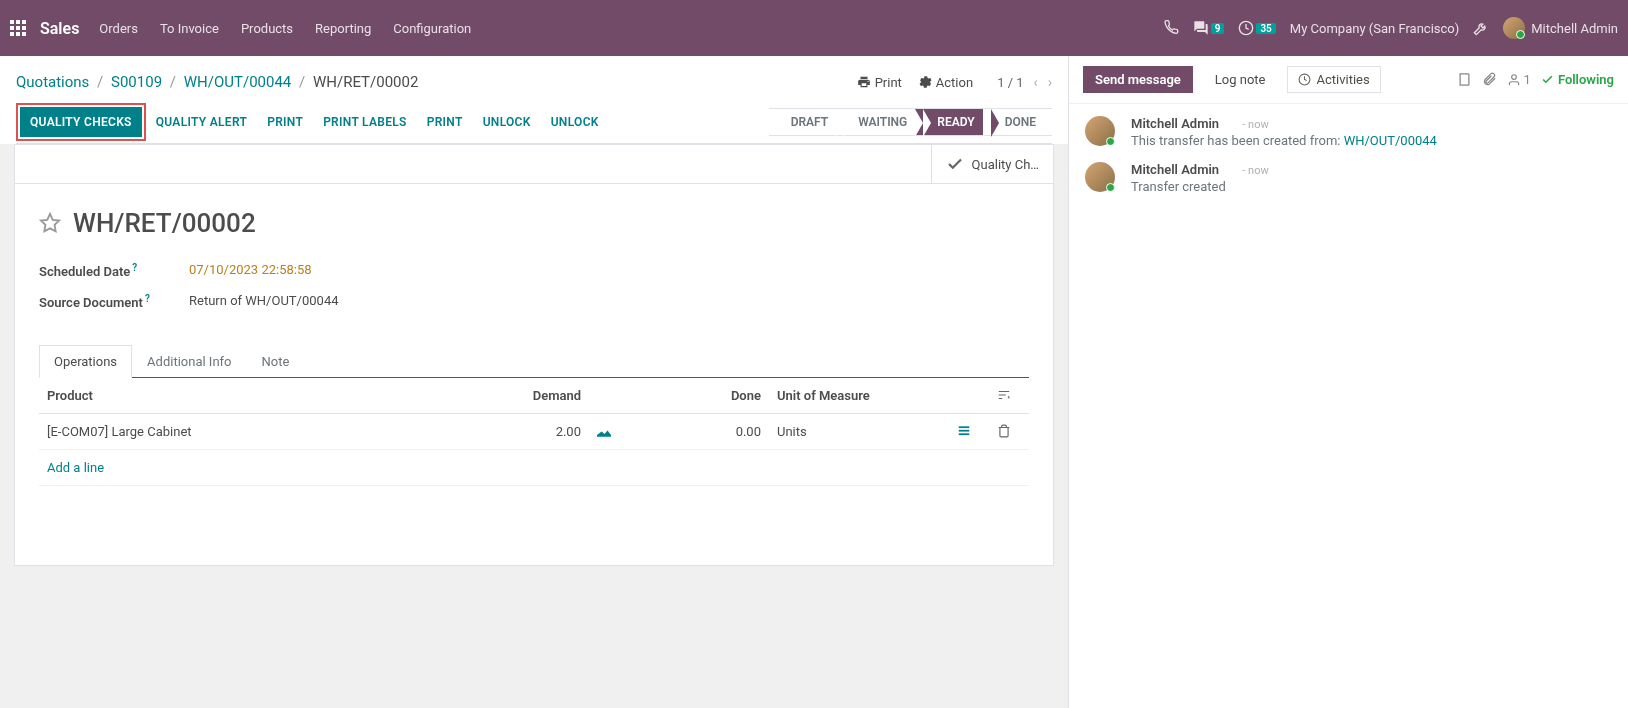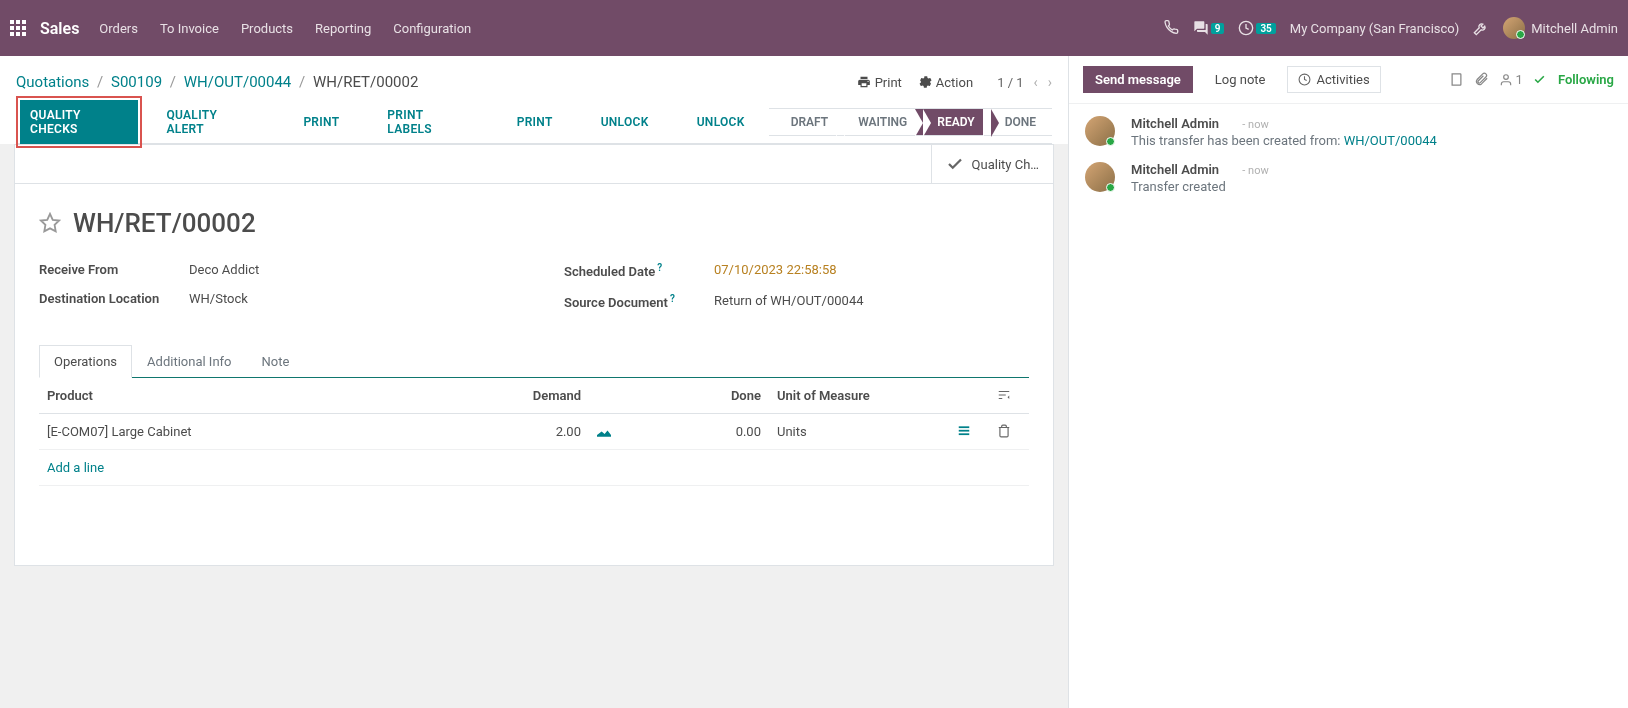--- a/index.html
+++ b/index.html
@@ -21,21 +21,21 @@
 .cp-top { display: flex; align-items: center; height: 36px; }
 .breadcrumb { font-size: 15px; }
 .breadcrumb a { color: #00818a; text-decoration: none; cursor: pointer; }
 .breadcrumb .sep { color: #999; margin: 0 4px; }
 .breadcrumb .current { color: #4c4c4c; }
 .cp-top .spacer { flex: 1; }
 .cp-action { color: #4c4c4c; margin-left: 16px; cursor: pointer; display: flex; align-items: center; gap: 4px; }
 .pager { margin-left: 24px; color: #666; display: flex; align-items: center; gap: 10px; }
 .pager .chev { color: #b0b0b0; cursor: pointer; font-size: 14px; }
 .toolbar { display: flex; align-items: center; border-bottom: 1px solid #dee2e6; height: 44px; }
-.toolbar .btn { color: #00818a; font-weight: 600; font-size: 12px; padding: 8px 24px; cursor: pointer; letter-spacing: 0.3px; }
+.toolbar .btn { color: #00818a; font-weight: 600; font-size: 12px; padding: 8px 10px; cursor: pointer; letter-spacing: 0.3px; }
 .toolbar .btn.primary { background: #00818a; color: #fff; padding: 8px 10px; }
 .highlight-box { border: 2px solid #d9534f; padding: 2px; display: inline-flex; }
 .toolbar .spacer { flex: 1; }
 .statusbar { display: flex; align-items: center; }
 .status { padding: 6px 16px 6px 22px; color: #6c757d; font-size: 12px; font-weight: 600; position: relative; background: #fff; border-top:1px solid #dee2e6; border-bottom:1px solid #dee2e6; margin-left:-8px; }
 .status::before { content:''; position:absolute; left:0; top:0; width:0; height:0; border-top:14px solid transparent; border-bottom:14px solid transparent; border-left:8px solid #fff; }
 .status::after { content:''; position:absolute; right:-8px; top:0; width:0; height:0; border-top:14px solid transparent; border-bottom:14px solid transparent; border-left:8px solid #fff; z-index:1; }
 .status.active { background: #714b67; color: #fff; }
 .status.active::after { border-left-color: #714b67; }
 .status:first-child { margin-left: 0; }
@@ -62,21 +62,21 @@
 .table th.r { text-align: right; }
 .table td { padding: 10px 8px; border-bottom: 1px solid #eff0f1; }
 .table td.r { text-align: right; }
 .add-line { color: #00818a; cursor: pointer; padding: 10px 8px; }
 .chatter-top { display: flex; align-items: center; padding: 10px 14px; gap: 10px; border-bottom: 1px solid #eff0f1; }
 .chatter-btn { padding: 6px 12px; cursor: pointer; font-size: 13px; }
 .chatter-btn.primary { background: #714b67; color: #fff; font-weight: 600; }
 .chatter-btn.bordered { border: 1px solid #dee2e6; padding: 5px 10px; display: flex; align-items: center; gap: 5px; }
 .chatter-top .spacer { flex: 1; }
 .chatter-icon { color: #888; cursor: pointer; }
-.following { color: #28a745; font-weight: 600; display: flex; align-items: center; gap: 12px; }
+.following { color: #28a745; font-weight: 600; display: flex; align-items: center; gap: 4px; }
 .chatter-body { padding: 12px 16px; }
 .today { text-align: center; color: #6c757d; font-size: 12px; font-weight: 600; margin-bottom: 12px; }
 .msg { display: flex; gap: 10px; margin-bottom: 14px; }
 .msg .avatar { width: 30px; height: 30px; flex-shrink: 0; }
 .msg-body { flex: 1; font-size: 13px; }
 .msg-author { font-weight: 600; color: #4c4c4c; }
 .msg-time { color: #b0b0b0; font-size: 11px; margin-left: 20px; }
 .msg-text { color: #6c757d; margin-top: 2px; }
 .msg-text a { color: #00818a; text-decoration: none; }
 svg { display: block; }
@@ -196,30 +196,20 @@
     </div>
   </div>
   <div class="sheet-body">
     <div class="title-row">
       <svg class="star" viewBox="0 0 24 24" fill="none" stroke="#999" stroke-width="2">
               <polygon points="12 2 15 8.5 22 9.3 17 14 18.2 21 12 17.8 5.8 21 7 14 2 9.3 9 8.5 12 2"></polygon>
             </svg>
       <div class="title">WH/RET/00002</div>
     </div>
     <div class="fields">
-      <div class="field-col">
-        <div class="field-row">
-          <div class="field-label">Receive From</div>
-          <div class="field-value">Deco Addict</div>
-        </div>
-        <div class="field-row">
-          <div class="field-label">Destination Location</div>
-          <div class="field-value">WH/Stock</div>
-        </div>
-      </div>
       <div class="field-col">
         <div class="field-row">
           <div class="field-label"><span>Scheduled Date</span><span class="help-q">?</span></div>
           <div class="field-value accent">07/10/2023 22:58:58</div>
         </div>
         <div class="field-row">
           <div class="field-label"><span>Source Document</span><span class="help-q">?</span></div>
           <div class="field-value">Return of WH/OUT/00044</div>
         </div>
       </div>

